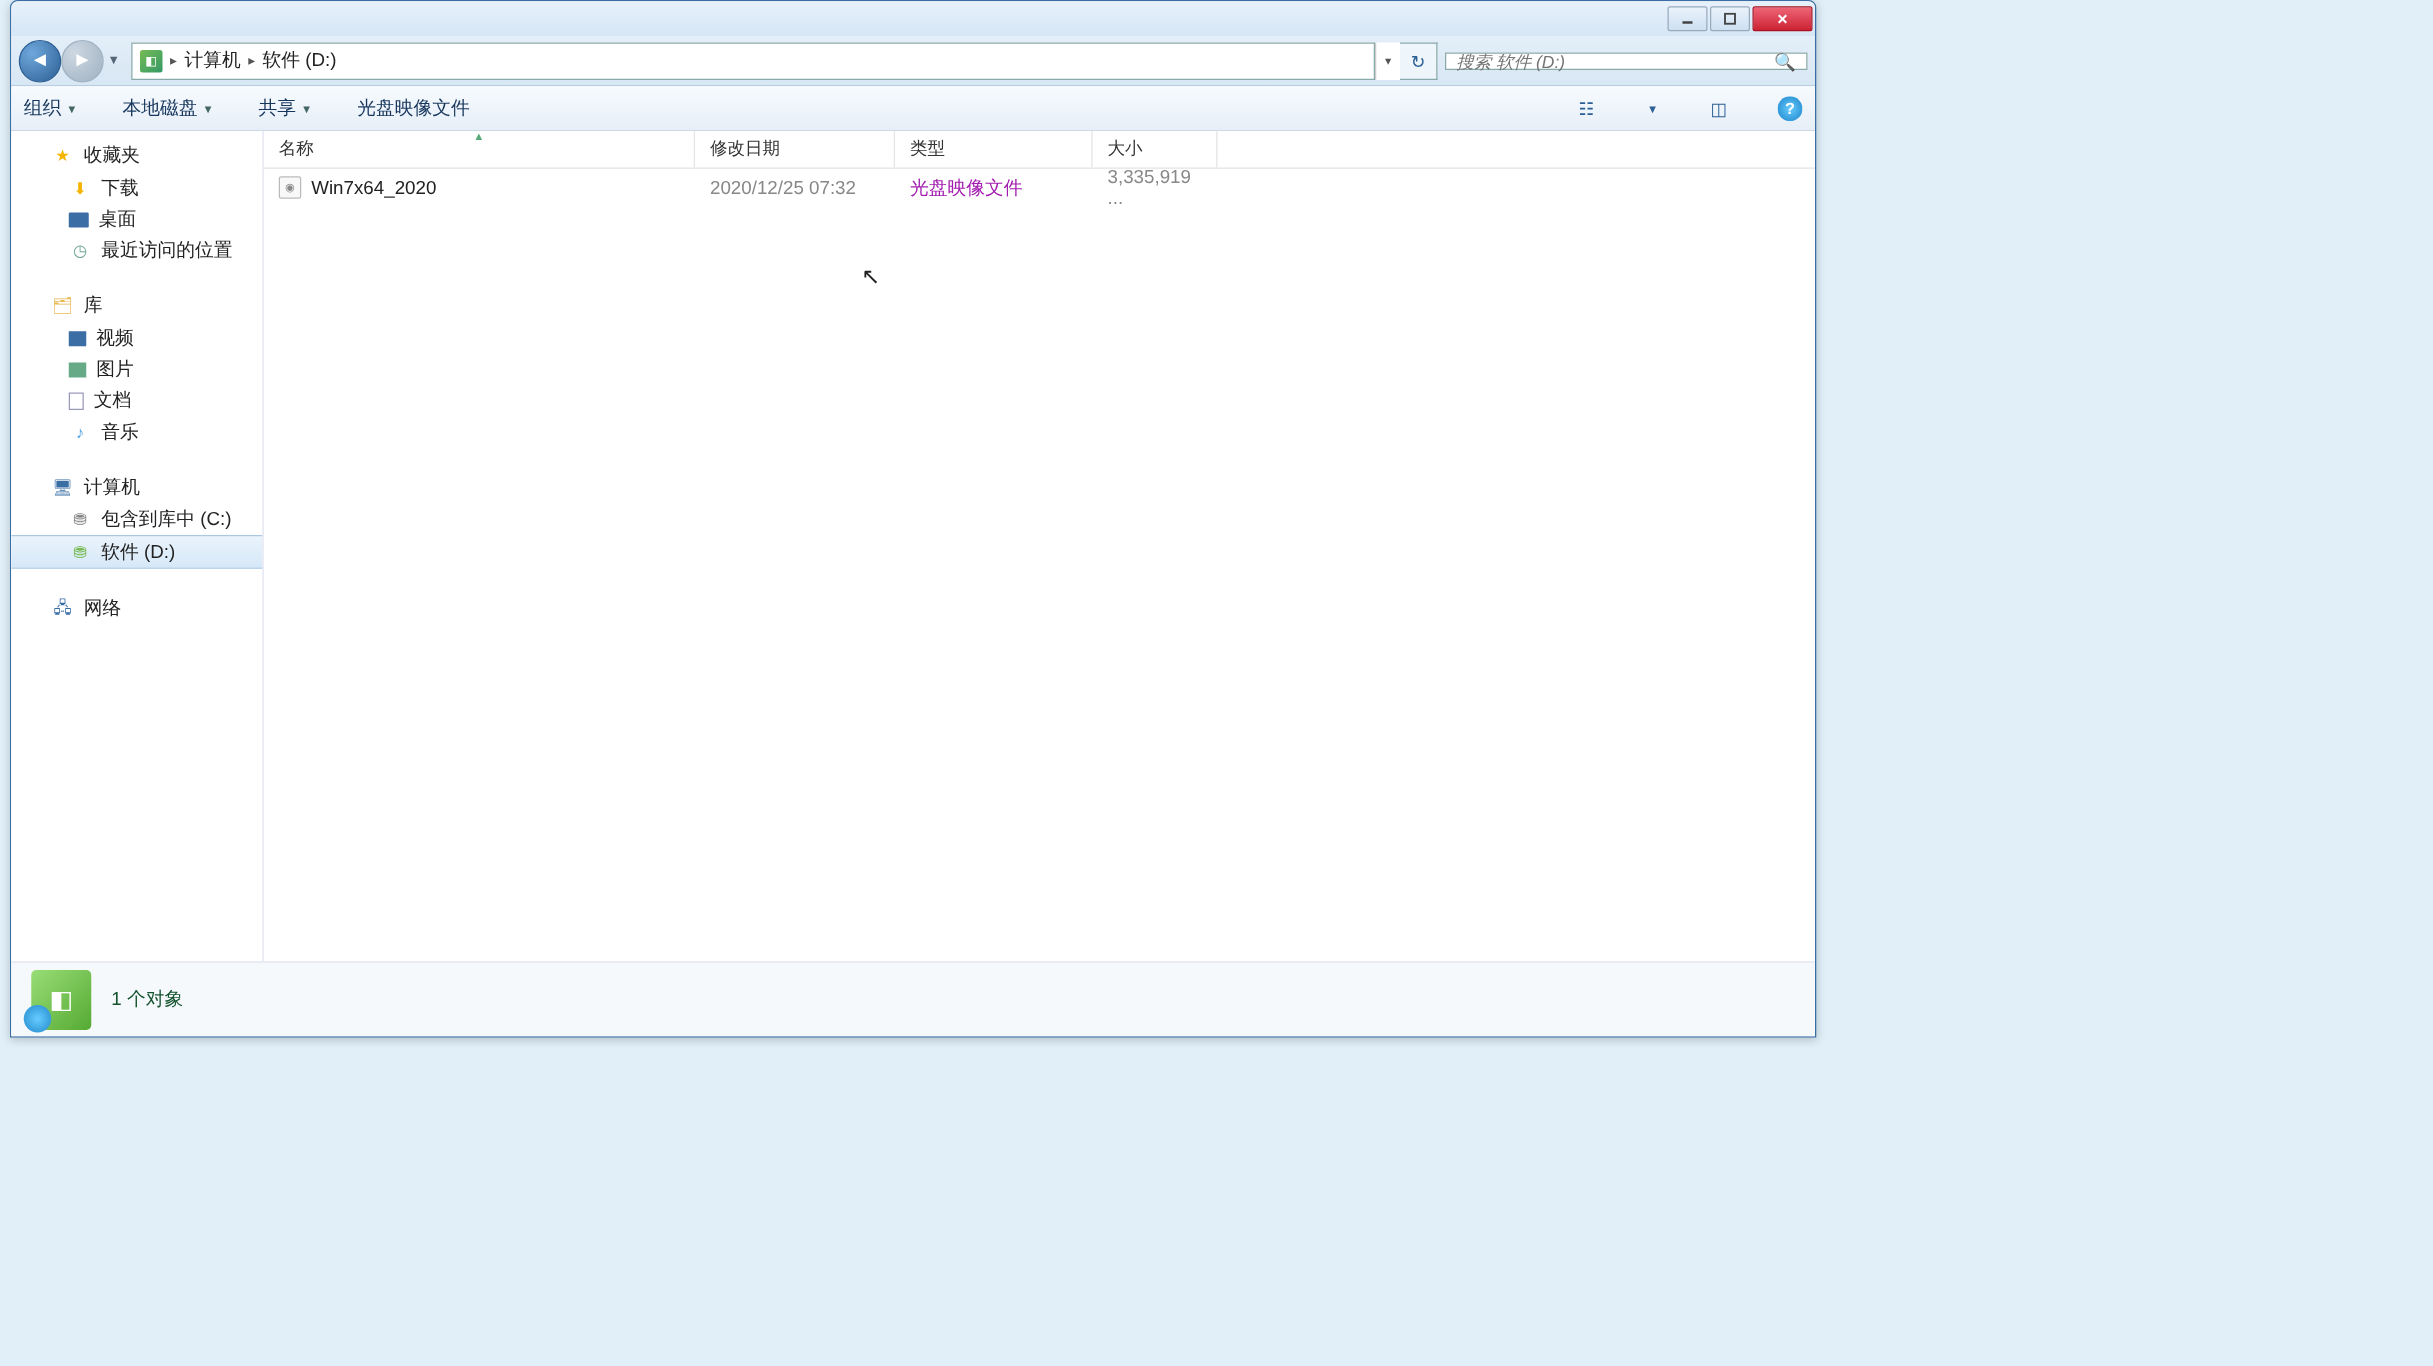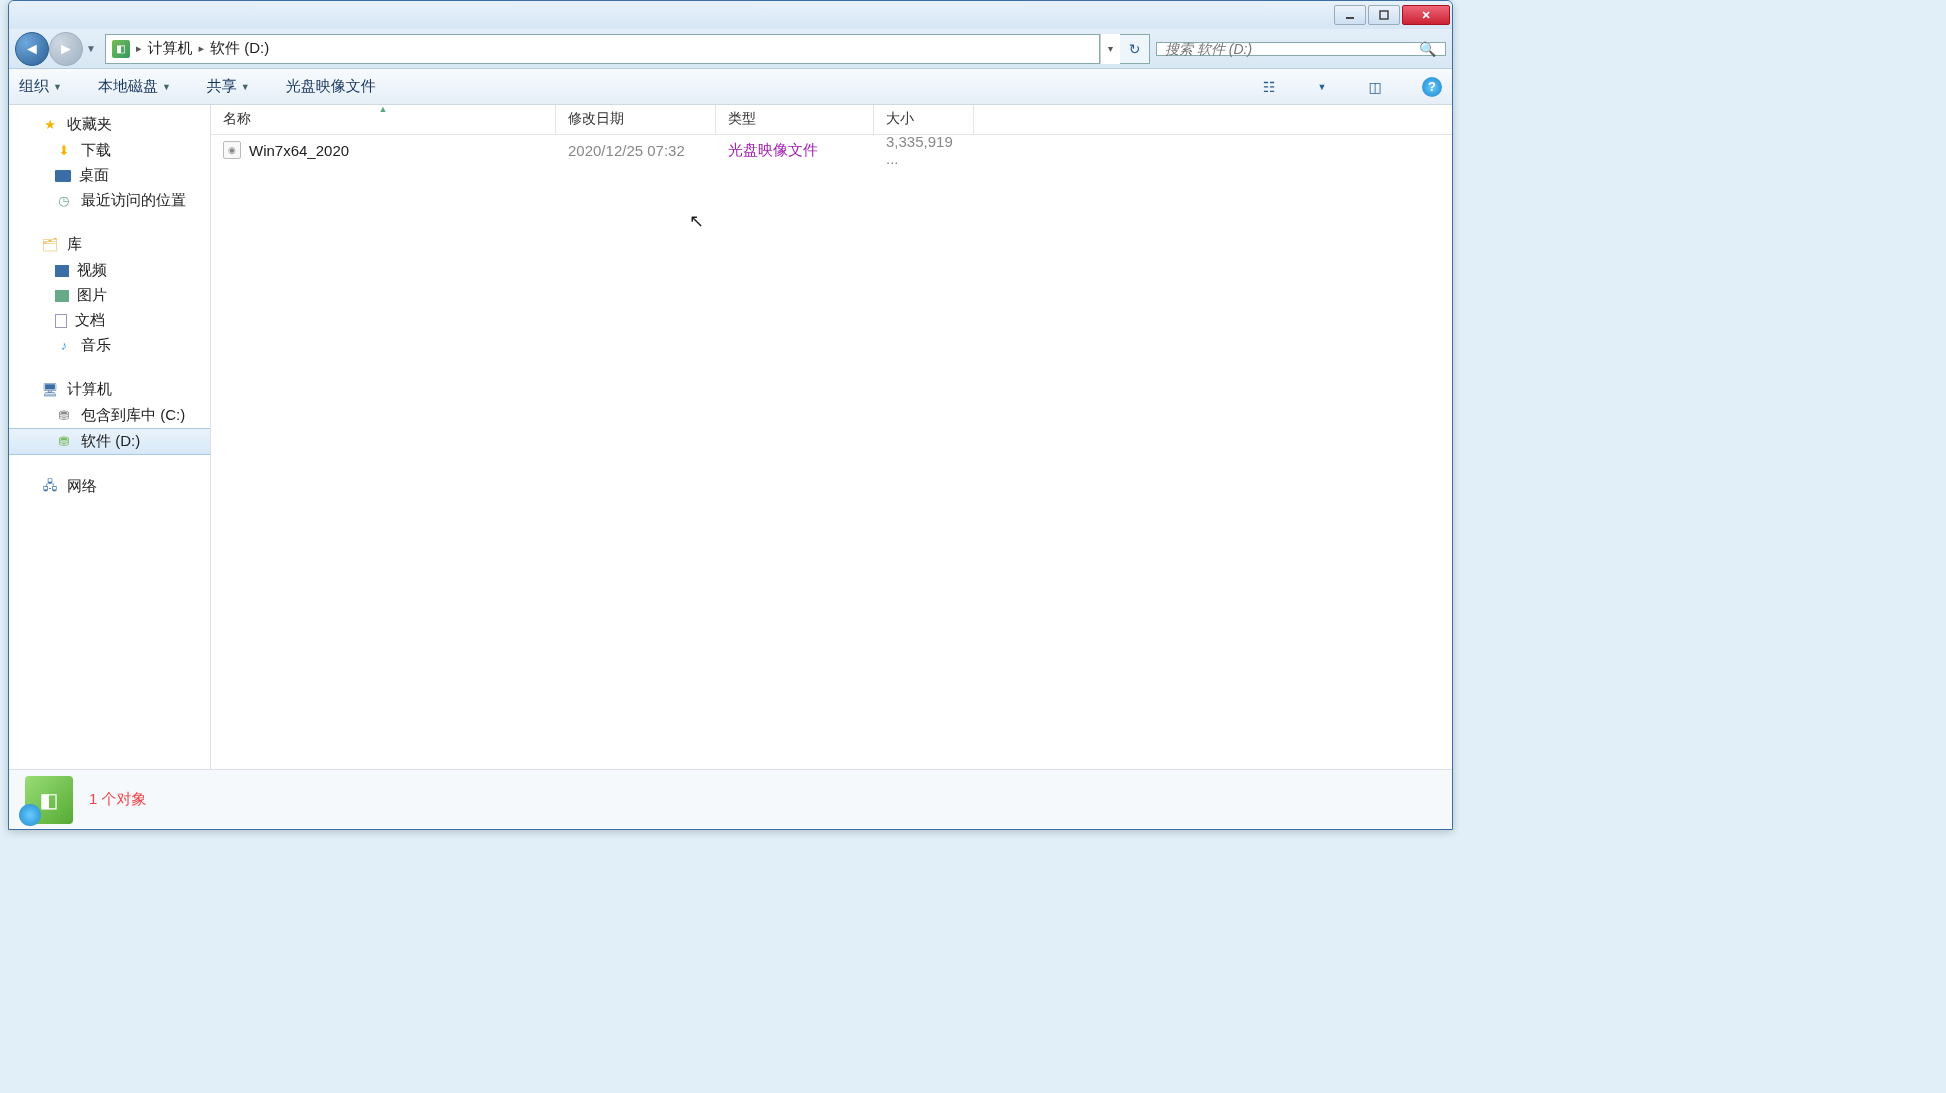--- a/index.html
+++ b/index.html
@@ -70,21 +70,21 @@
 .cell.date { width:160px; color:#888; }
 .cell.type { width:158px; color:#a21caf; }
 .cell.size { width:100px; color:#888; }
 .fico { width:18px; height:18px; border:1px solid #bbb; background:#f8f8f8; display:flex; align-items:center; justify-content:center; font-size:9px; color:#888; border-radius:2px; }
 
 .cursor { position:absolute; left:478px; top:105px; font-size:18px; color:#222; pointer-events:none; }
 
 .status { height: 60px; border-top: 1px solid #dde; display:flex; align-items:center; padding: 4px 16px; gap: 16px; background:#f5f9fc; }
 .status .bigico { width:48px; height:48px; background: linear-gradient(135deg,#9d7,#5a3); border-radius:4px; display:flex; align-items:center; justify-content:center; color:#fff; font-size:20px; position:relative; }
 .status .bigico::after { content:''; position:absolute; left:-6px; bottom:-2px; width:22px; height:22px; background: radial-gradient(circle,#6cf,#28c); border-radius:50%; }
-.status .txt { color:#ef4444; font-size:15px; }
+.status .txt { color:#14532d; font-size:15px; }
 </style>
 </head>
 <body>
 
 <div class="window">
 
   <div class="titlebar">
     <div class="btn min">
         <svg width="10" height="10">
           <line x1="1" y1="8" x2="9" y2="8" stroke="#444" stroke-width="2"></line>

